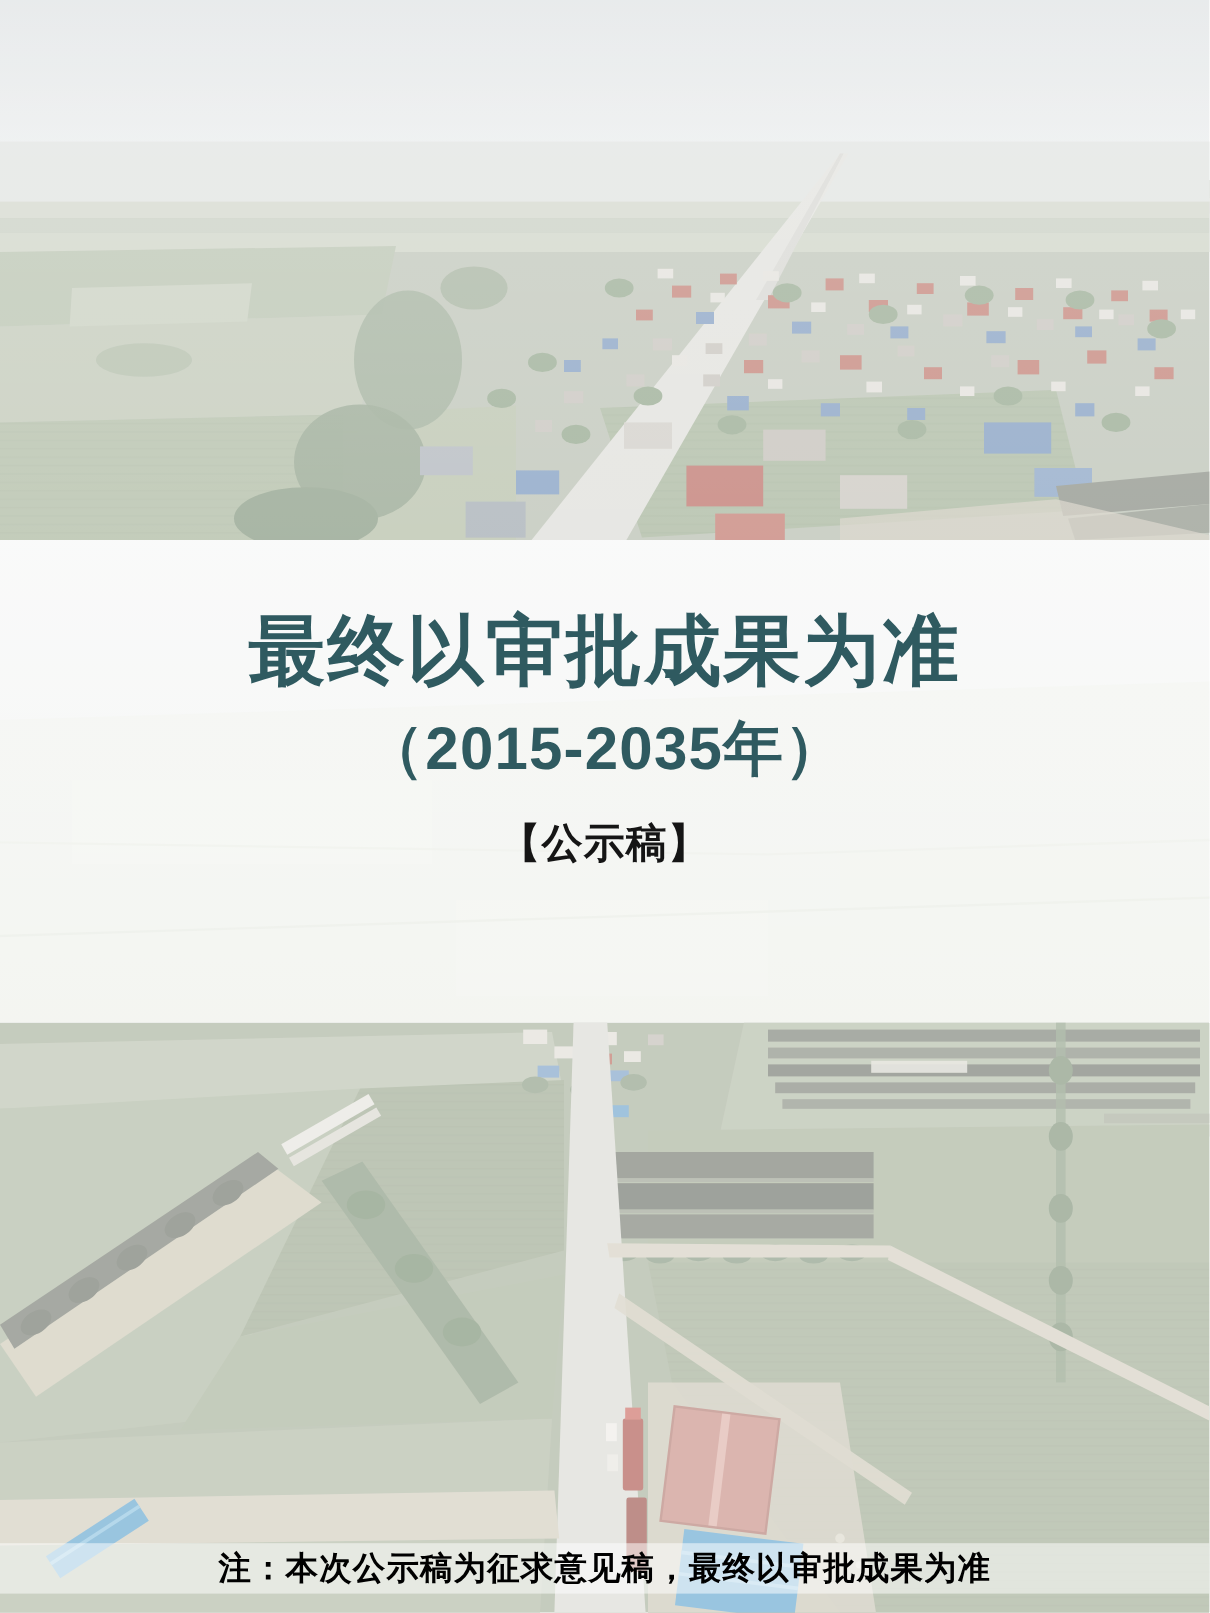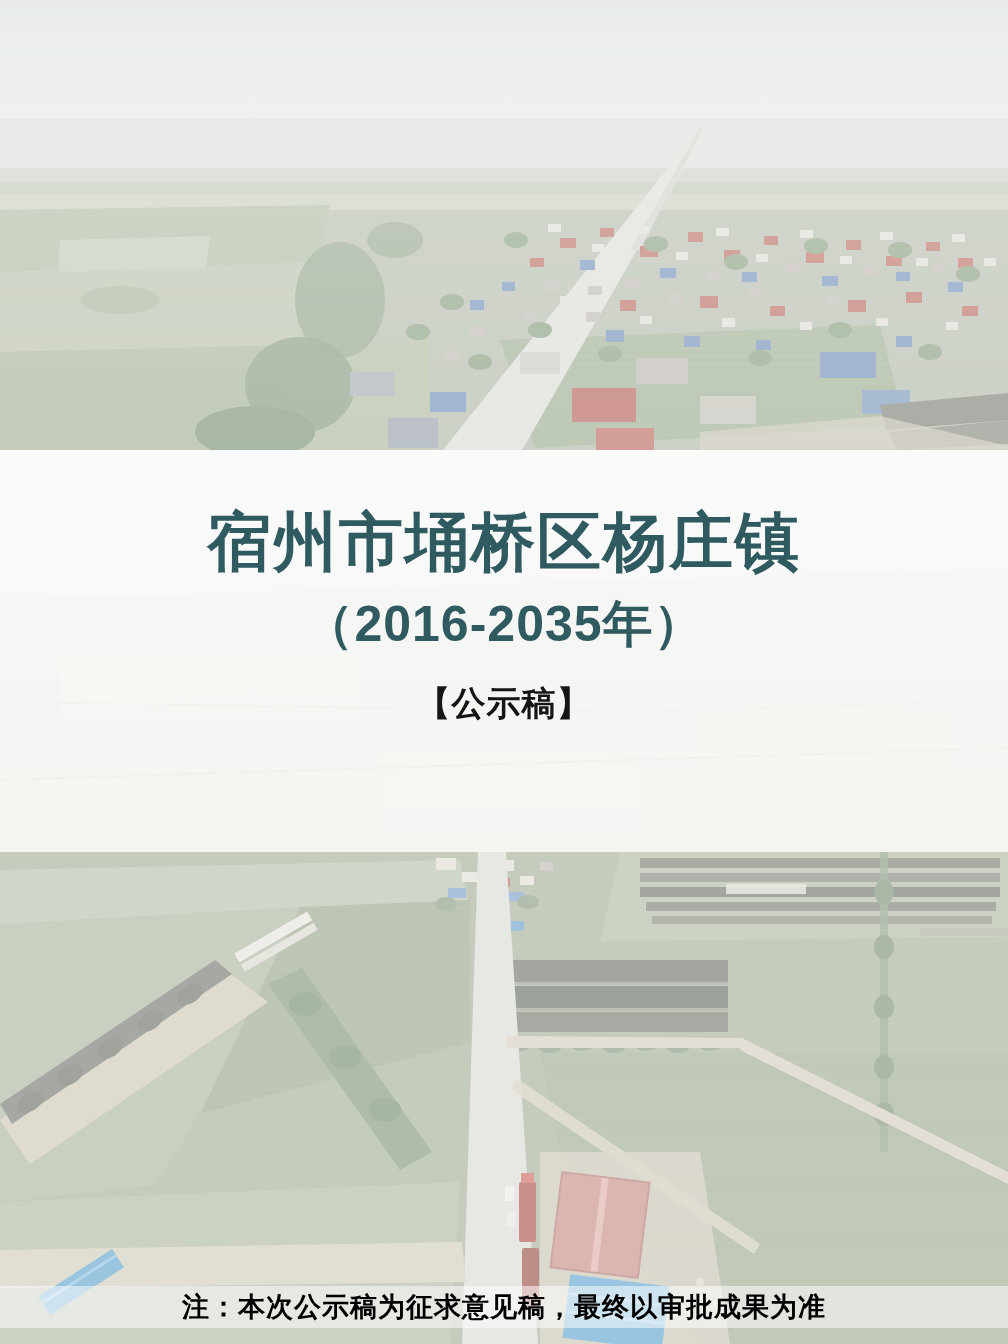--- a/index.html
+++ b/index.html
@@ -350,22 +350,22 @@
 
       <circle cx="700" cy="430" r="4" fill="#d8d3c4"></circle>
       <circle cx="716" cy="452" r="3" fill="#d8d3c4"></circle>
       <circle cx="690" cy="460" r="3" fill="#d8d3c4"></circle>
       <rect x="0" y="0" width="1008" height="492" fill="#ffffff" opacity="0.18"></rect>
     </svg>
     <div class="haze haze-bottom"></div>
   </div>
 
   <div class="title-block">
-    <div class="title-line">宿州市埇桥区杨庄镇</div>
-    <div class="title-years">（2016-2035年）</div>
+    <div class="title-line">最终以审批成果为准</div>
+    <div class="title-years">（2015-2035年）</div>
     <div class="draft-label">【公示稿】</div>
   </div>
 
   <div class="footer-bar">
     <span>注：本次公示稿为征求意见稿，最终以审批成果为准</span>
   </div>
 
 </div>
 
 </body></html>

